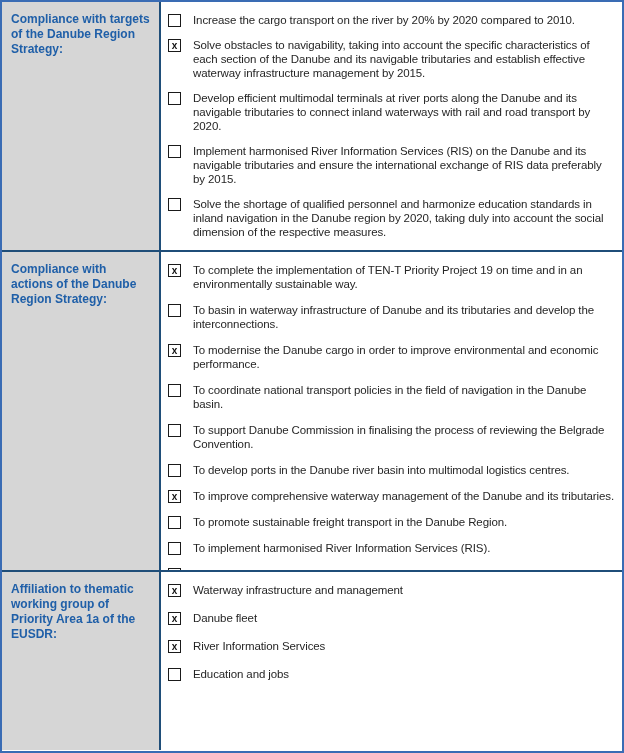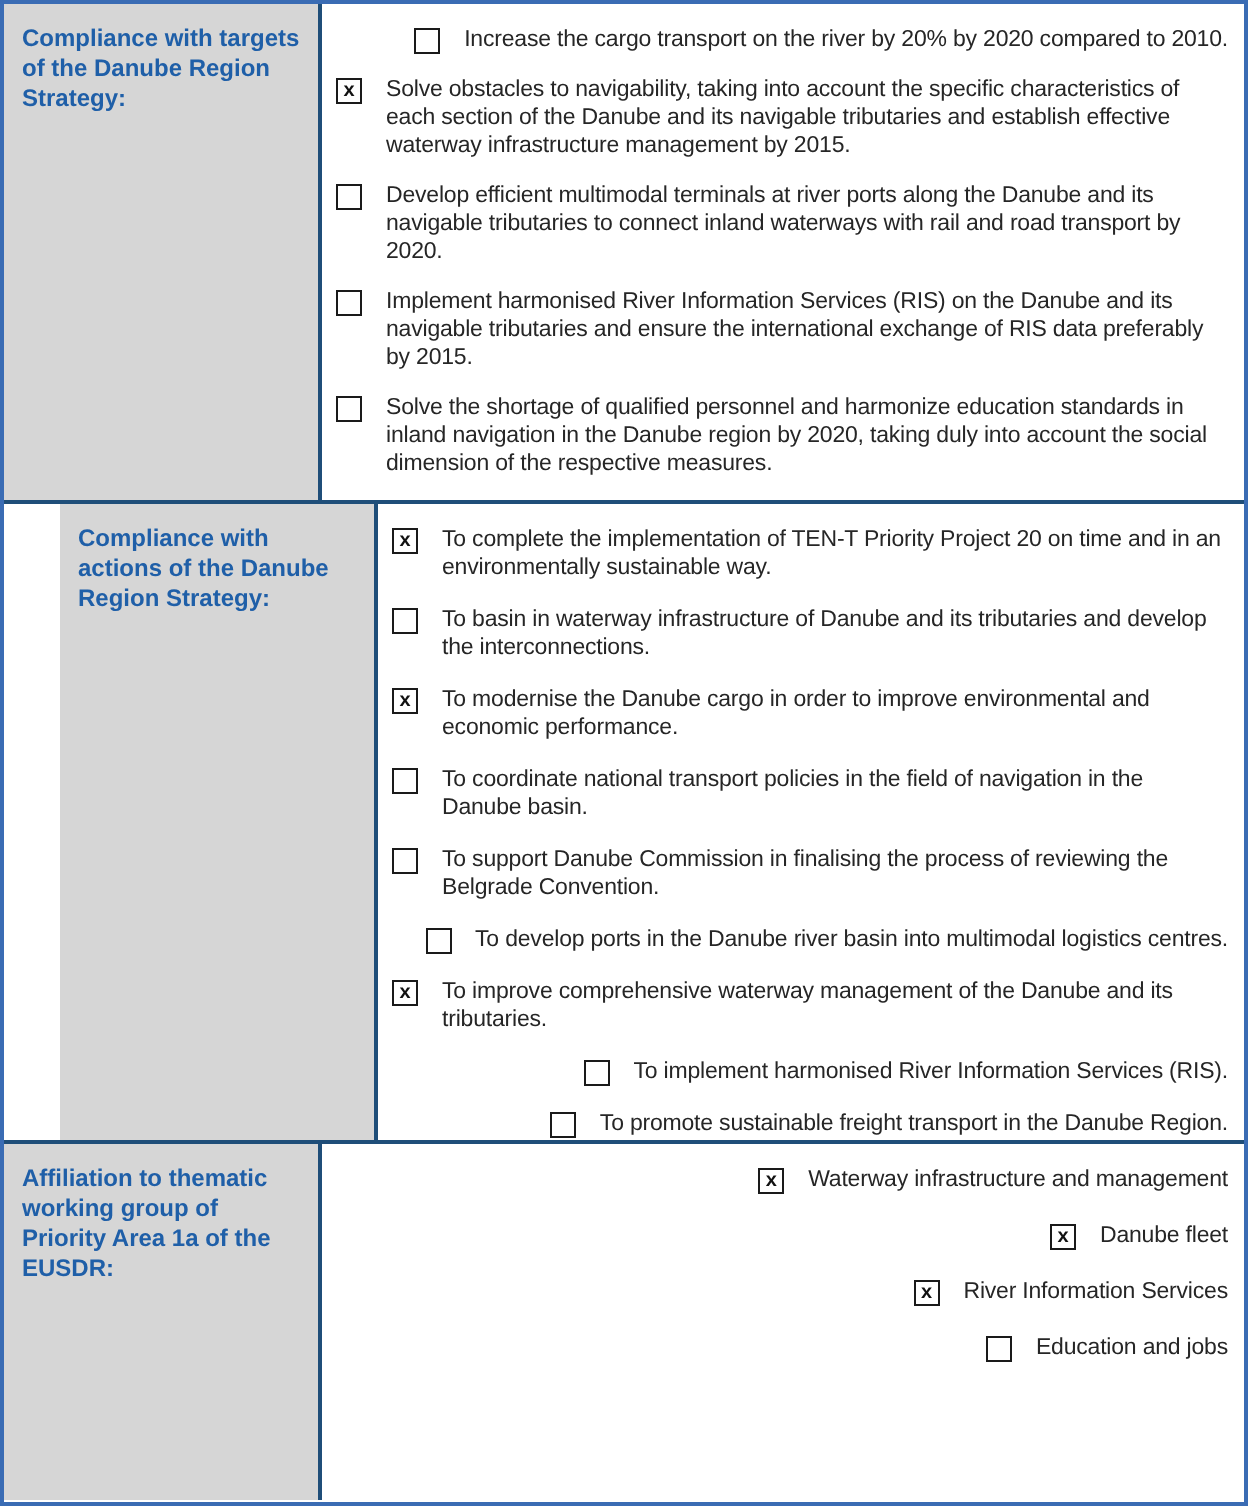--- a/index.html
+++ b/index.html
@@ -13,21 +13,21 @@
     display: flex;
     flex-direction: column;
     overflow: hidden;
   }
   .row {
     display: flex;
     box-sizing: border-box;
     overflow: hidden;
   }
   .row:nth-of-type(1) { height: 248px; }
-  .row:nth-of-type(2) { height: 320px; padding-left: 28px; }
+  .row:nth-of-type(2) { height: 320px; }
   .row:nth-of-type(3) { height: 180px; }
   .row + .row { border-top: 2px solid #1f4e79; }
   .label-cell {
     width: 159px;
     flex: none;
     box-sizing: border-box;
     background: #d6d6d6;
     border-right: 2px solid #1f4e79;
     padding: 10px 8px 0 9px;
   }
@@ -40,21 +40,20 @@
   .items-cell {
     flex: 1;
     box-sizing: border-box;
     padding: 11px 8px 0 7px;
     overflow: hidden;
   }
   .item {
     display: flex;
     align-items: flex-start;
     margin-bottom: 11px;
-    justify-content: flex-end;
   }
   .row:nth-of-type(2) .item { margin-bottom: 12px; }
   .row:nth-of-type(3) .item { margin-bottom: 14px; }
   .checkbox {
     width: 13px;
     height: 13px;
     flex: none;
     box-sizing: border-box;
     border: 1px solid #1a1a1a;
     background: #ffffff;
@@ -110,21 +109,21 @@
 </div>
   </div>
 
   <div class="row">
     <div class="label-cell">
       <div class="label">Compliance with actions of the Danube Region Strategy:</div>
     </div>
     <div class="items-cell">
   <div class="item">
     <span class="checkbox" aria-checked="true">x</span>
-    <span class="item-text">To complete the implementation of TEN-T Priority Project 20 on time and in an environmentally sustainable way.</span>
+    <span class="item-text">To complete the implementation of TEN-T Priority Project 19 on time and in an environmentally sustainable way.</span>
   </div>
 
   <div class="item">
     <span class="checkbox" aria-checked="false"></span>
     <span class="item-text">To basin in waterway infrastructure of Danube and its tributaries and develop the interconnections.</span>
   </div>
 
   <div class="item">
     <span class="checkbox" aria-checked="true">x</span>
     <span class="item-text">To modernise the Danube cargo in order to improve environmental and economic performance.</span>
@@ -145,26 +144,26 @@
     <span class="item-text">To develop ports in the Danube river basin into multimodal logistics centres.</span>
   </div>
 
   <div class="item">
     <span class="checkbox" aria-checked="true">x</span>
     <span class="item-text">To improve comprehensive waterway management of the Danube and its tributaries.</span>
   </div>
 
   <div class="item">
     <span class="checkbox" aria-checked="false"></span>
-    <span class="item-text">To implement harmonised River Information Services (RIS).</span>
+    <span class="item-text">To promote sustainable freight transport in the Danube Region.</span>
   </div>
 
   <div class="item">
     <span class="checkbox" aria-checked="false"></span>
-    <span class="item-text">To promote sustainable freight transport in the Danube Region.</span>
+    <span class="item-text">To implement harmonised River Information Services (RIS).</span>
   </div>
 
   <div class="item">
     <span class="checkbox" aria-checked="false"></span>
   </div>
 </div>
   </div>
 
   <div class="row">
     <div class="label-cell">

